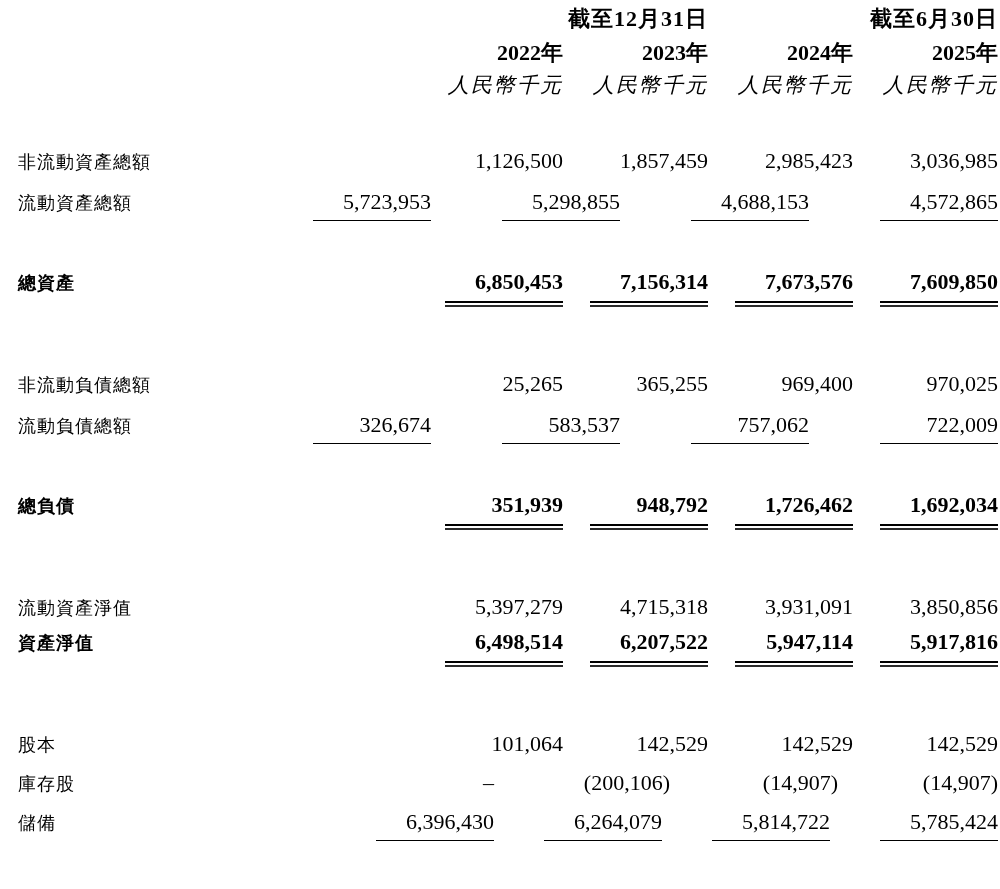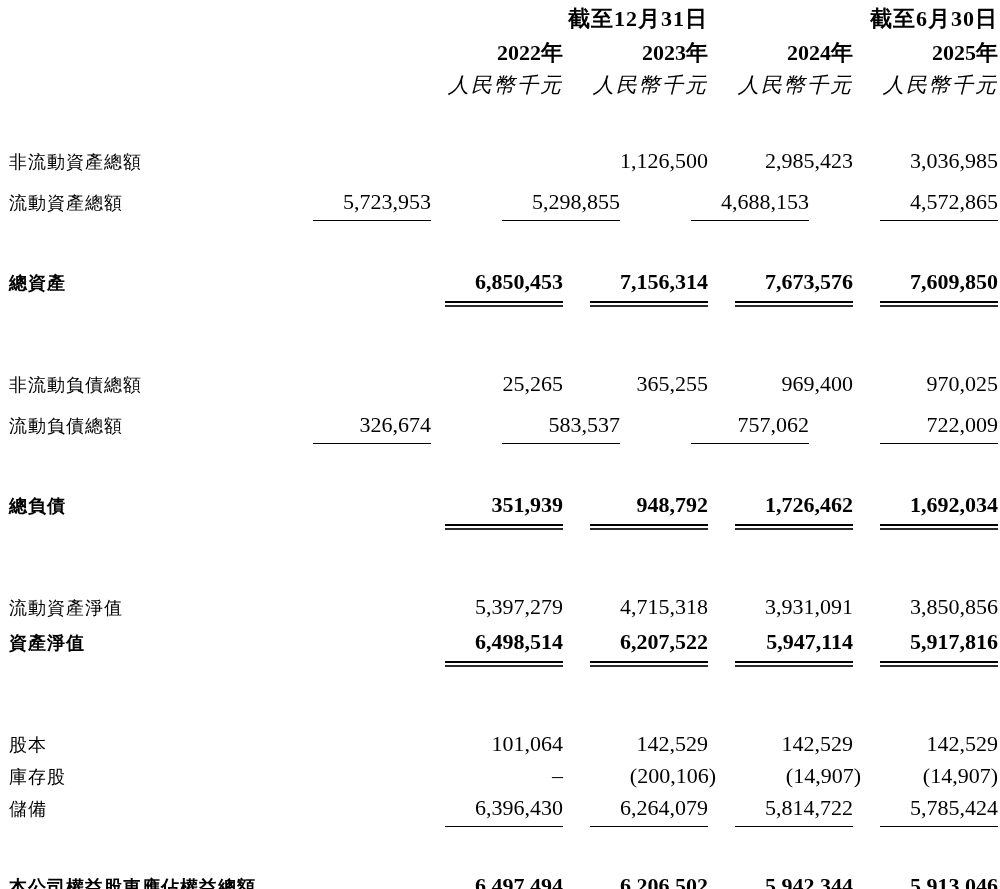--- a/index.html
+++ b/index.html
@@ -11,21 +11,21 @@
   body {
     width: 1000px;
     height: 889px;
     overflow: hidden;
     font-family: "Liberation Serif", "DejaVu Serif", serif;
   }
   .sheet {
     box-sizing: border-box;
     width: 1000px;
     height: 889px;
-    padding: 6px 2px 0 9px;
+    padding: 6px 2px 0 18px;
     border-radius: 26px;
   }
   .row {
     display: flex;
     align-items: baseline;
     line-height: 26px;
     white-space: nowrap;
   }
   .lbl {
     flex: 1 1 auto;
@@ -75,21 +75,21 @@
 
   
   .hang { margin-right: -8px; text-align: right; }
 
   
   .mt-first   { margin-top: 50px; }
   .mt-row     { margin-top: 14px; gap: 44px; }
   .mt-tight   { margin-top: 8px; }
   .mt-total   { margin-top: 48px; }
   .mt-section { margin-top: 68px; justify-content: flex-end; }
-  .mt-eq-row  { margin-top: 5px; }
+  .mt-eq-row  { margin-top: 12px; gap: 23px; }
   .mt-last    { margin-top: 46px; }
 </style>
 </head>
 <body>
 
 <div class="sheet">
 
   <div class="row period-row">
     <div class="lbl"></div>
     <div class="num"></div>
@@ -110,20 +110,21 @@
     <div class="lbl"></div>
     <div class="num">人民幣千元</div>
     <div class="num">人民幣千元</div>
     <div class="num">人民幣千元</div>
     <div class="num">人民幣千元</div>
   </div>
 
   <div class="row mt-first">
     <div class="lbl">非流動資產總額</div>
     <div class="num"><span class="val">1,126,500</span></div>
+    <div class="num"><span class="val">1,857,459</span></div>
     <div class="num"><span class="val">2,985,423</span></div>
     <div class="num"><span class="val">3,036,985</span></div>
   </div>
 
   <div class="row mt-row rule-single">
     <div class="lbl">流動資產總額</div>
     <div class="num"><span class="val">5,723,953</span></div>
     <div class="num"><span class="val">5,298,855</span></div>
     <div class="num"><span class="val">4,688,153</span></div>
     <div class="num"><span class="val">4,572,865</span></div>

